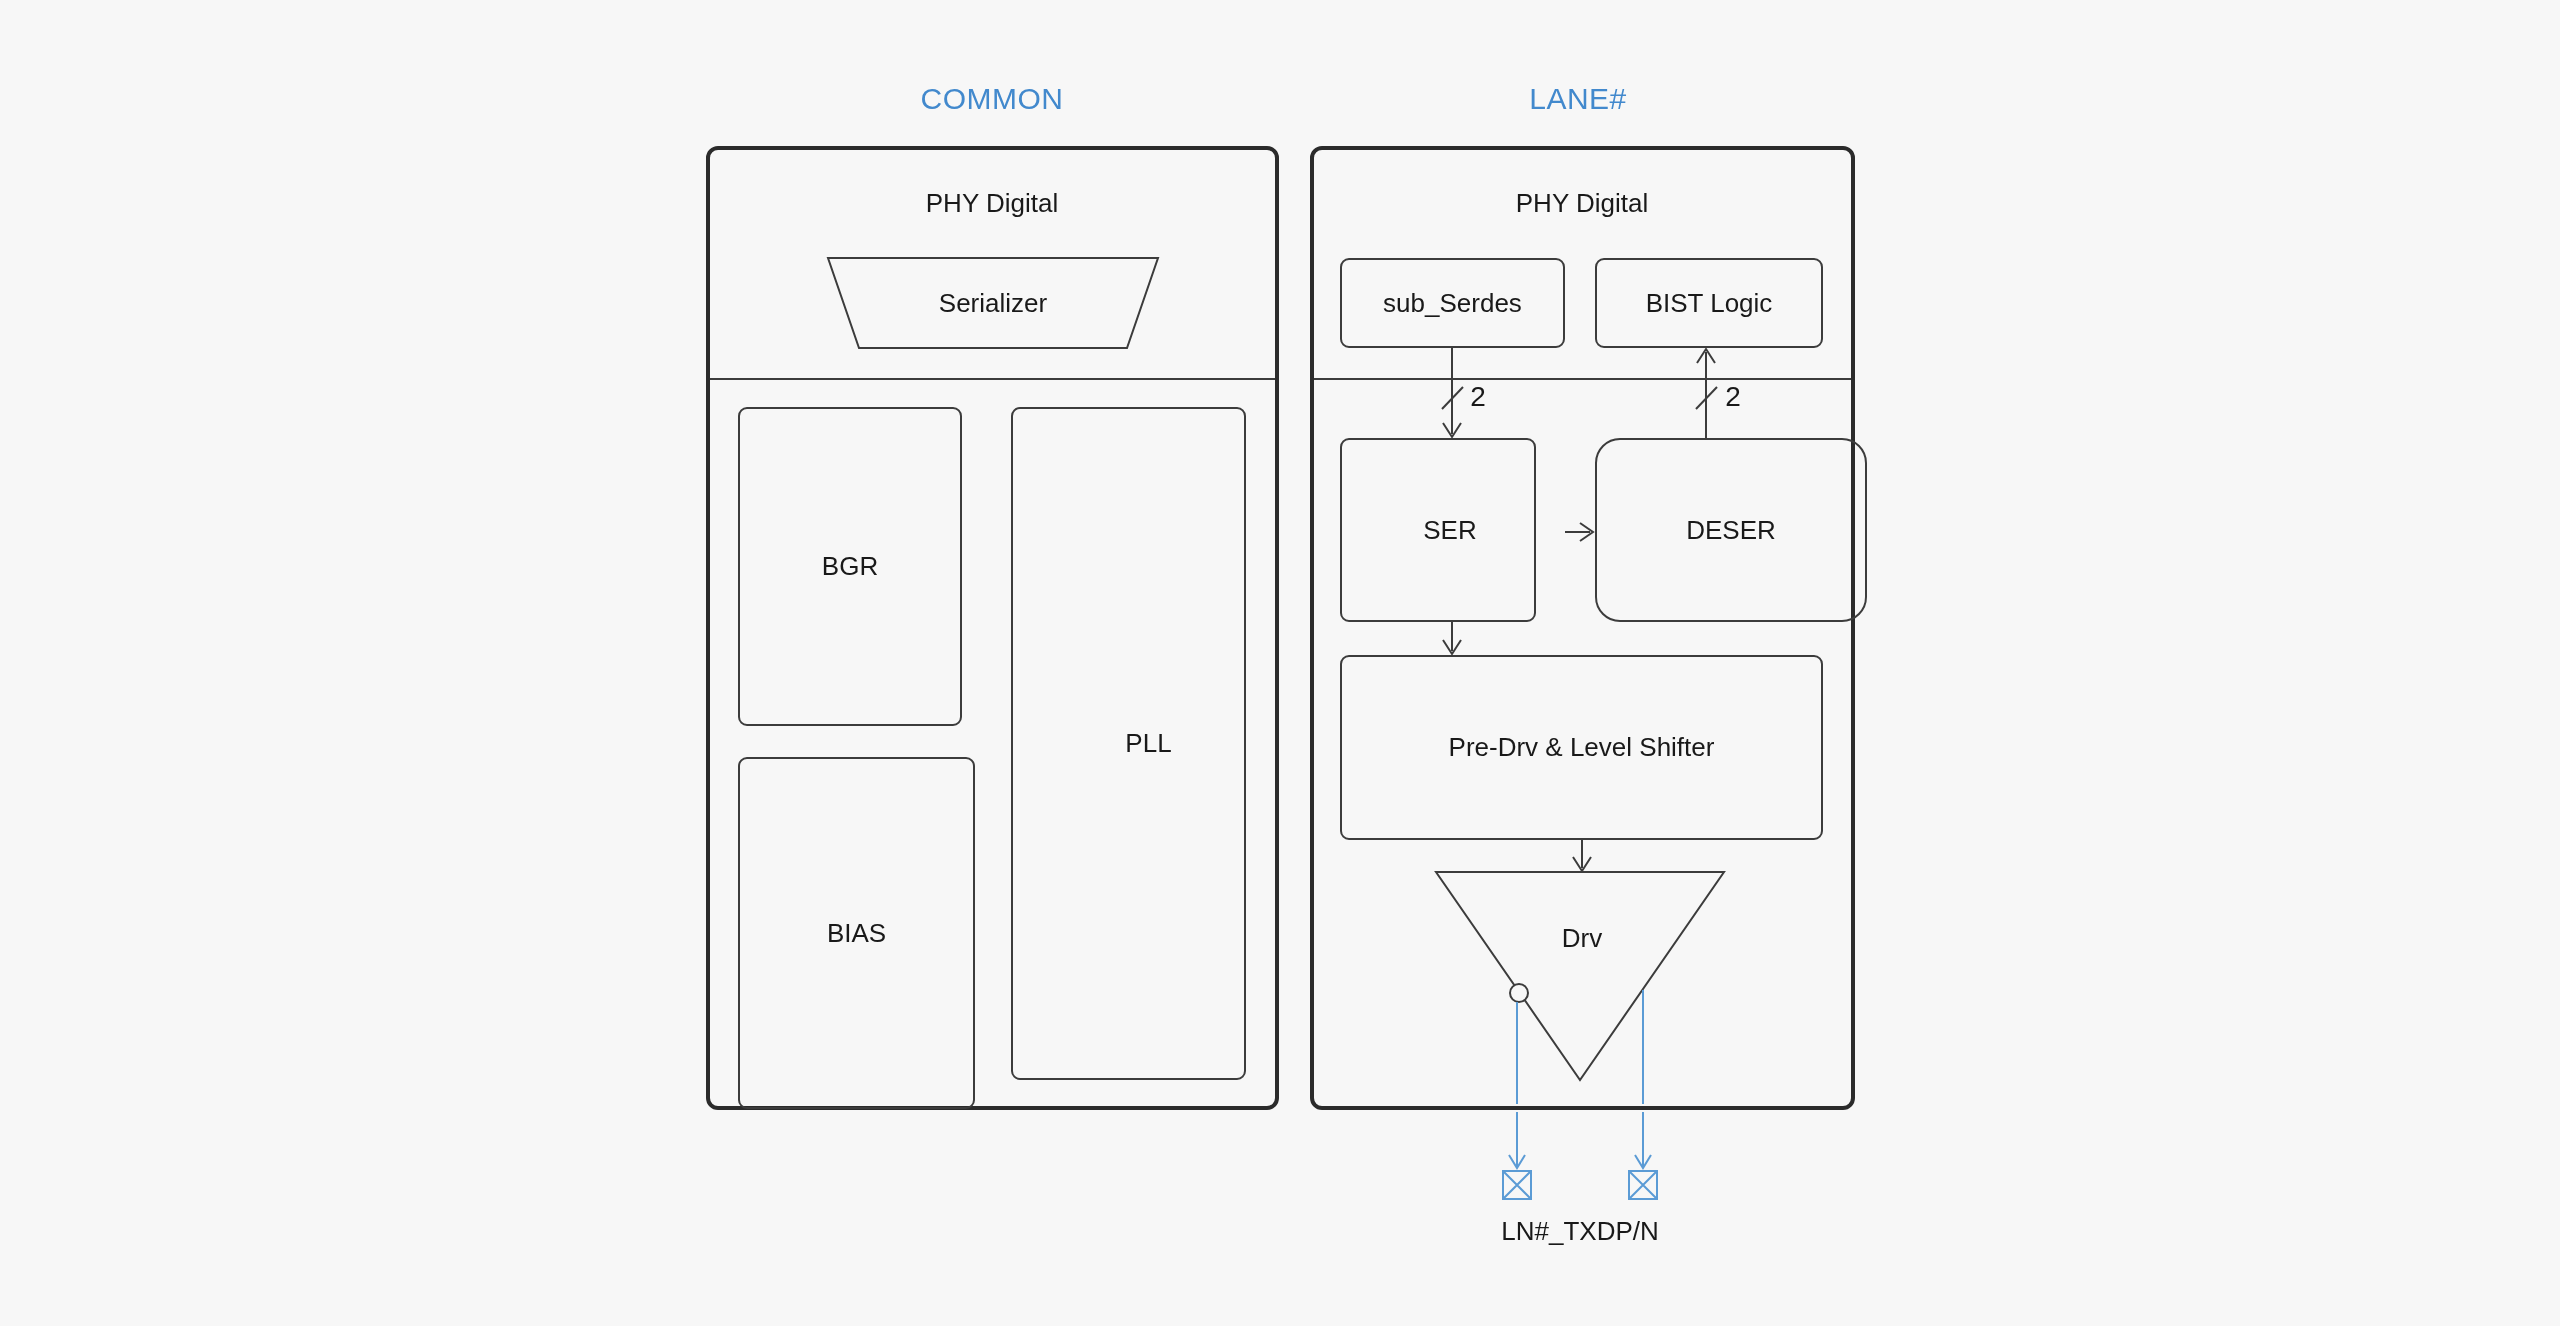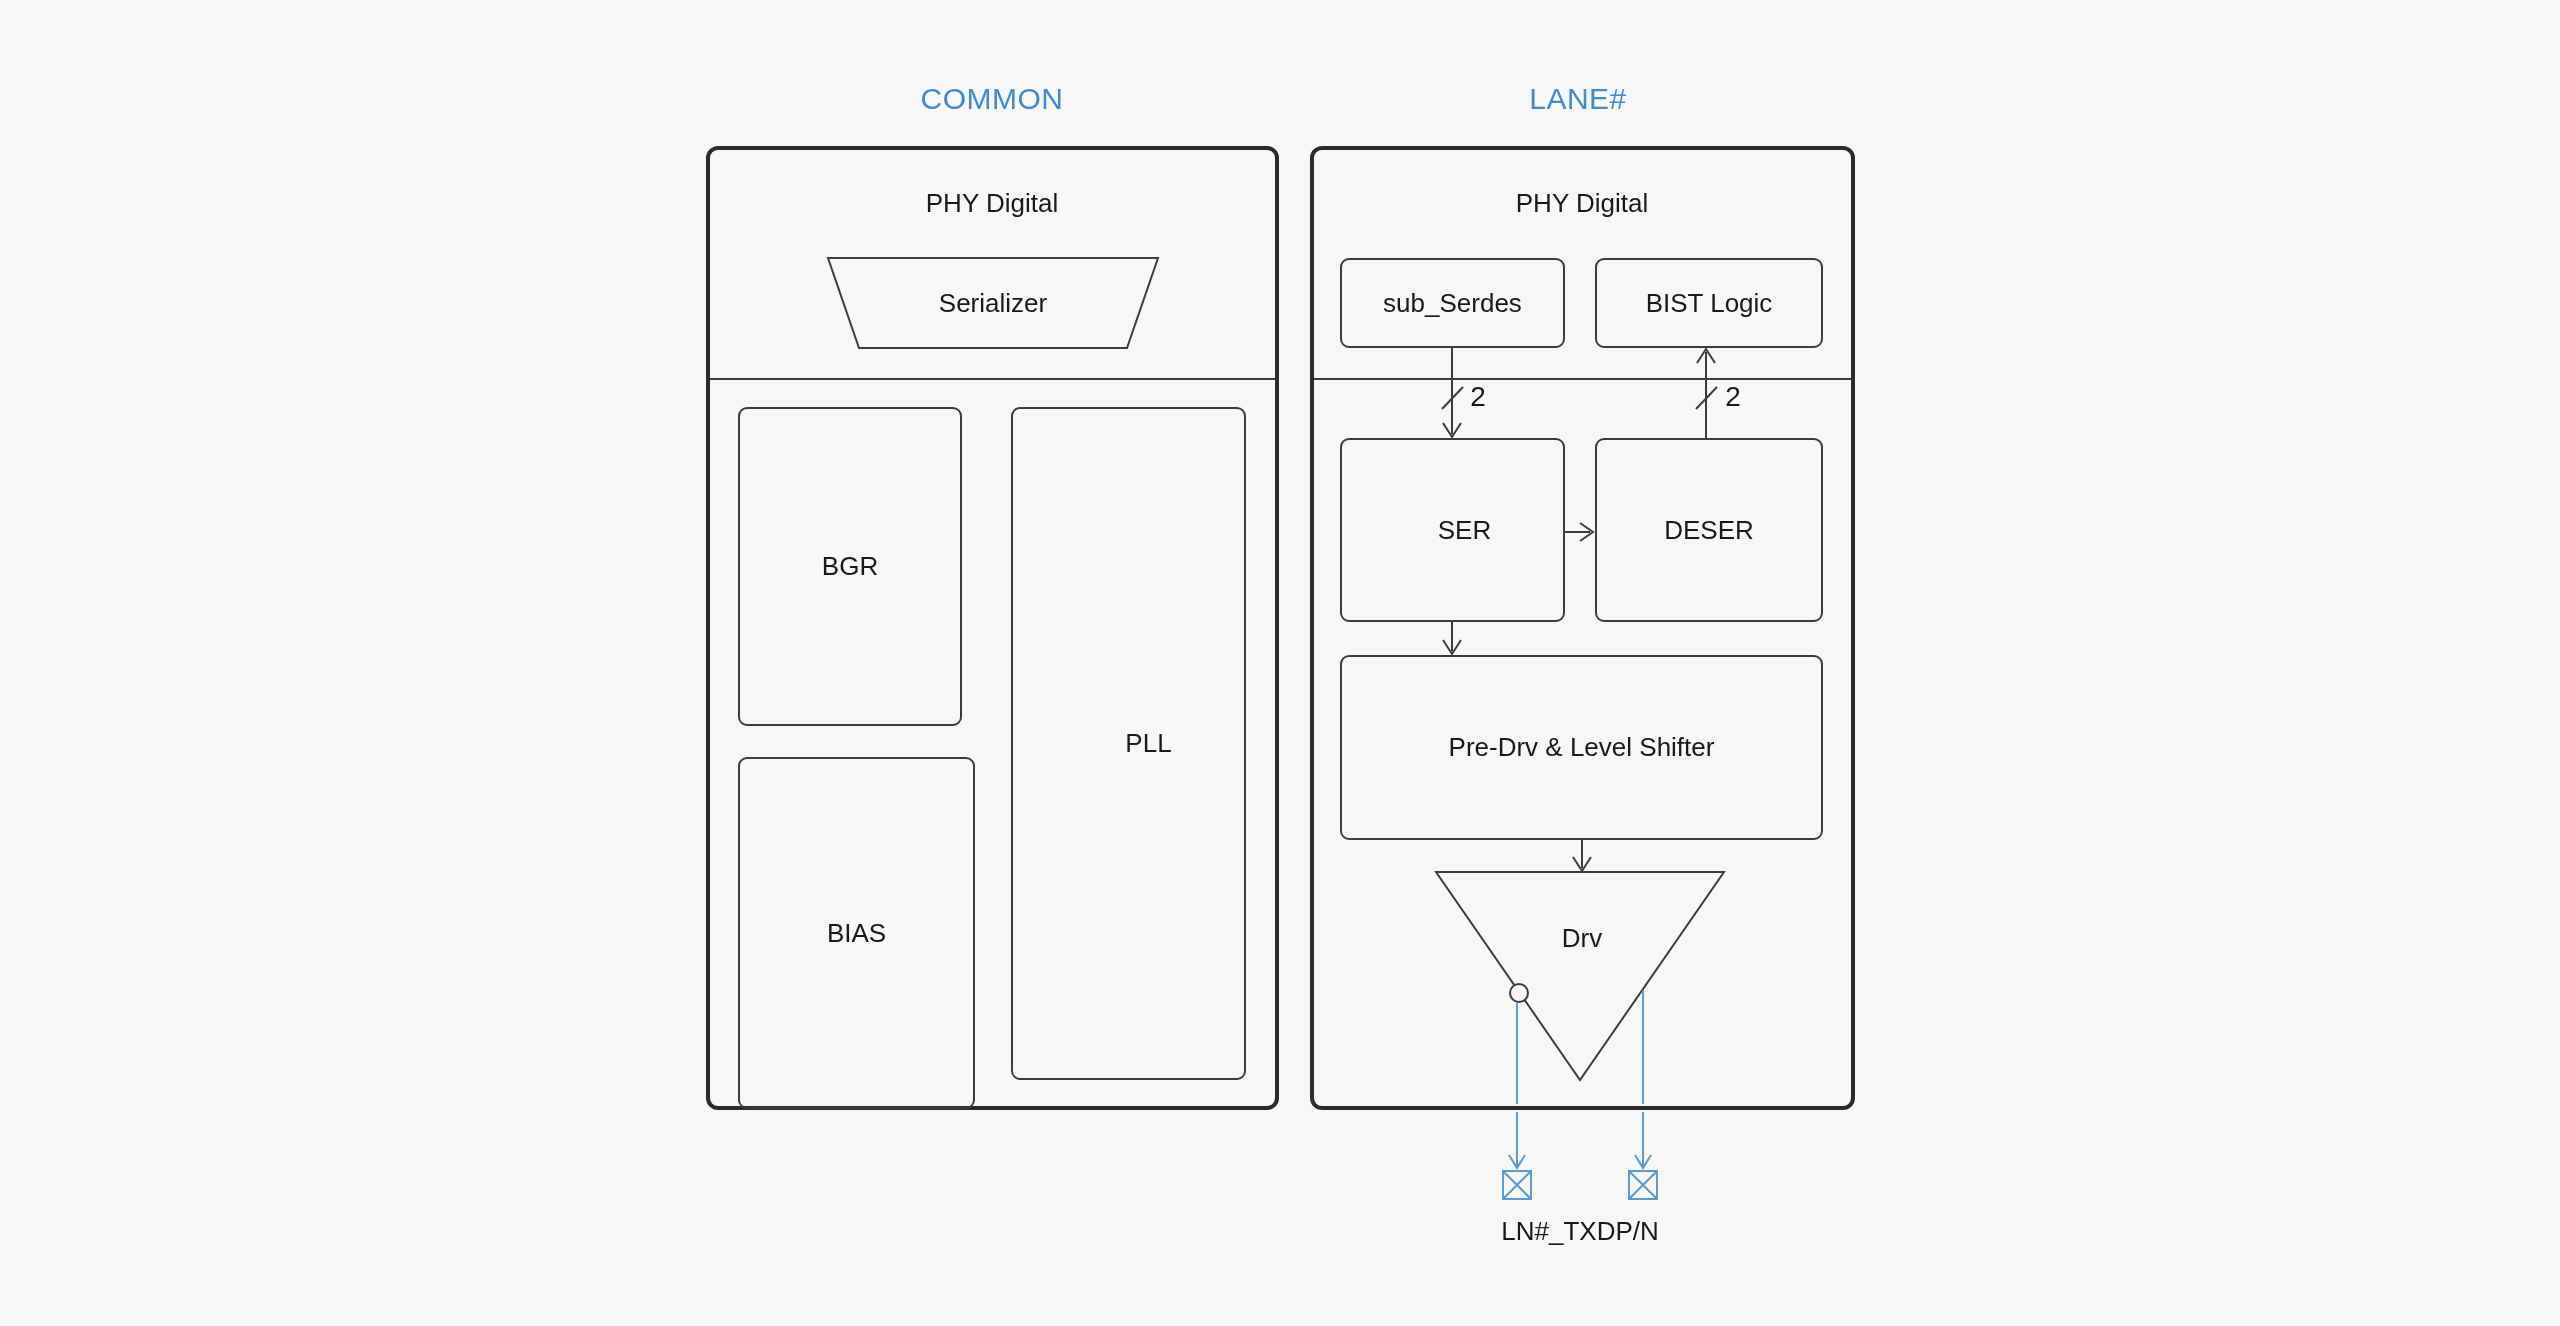--- a/index.html
+++ b/index.html
@@ -49,24 +49,24 @@
   <div class="block" style="left:1011px; top:407px; width:235px; height:673px;padding-left:40px;">
     <span>PLL</span>
   </div>
 
   <div class="block" style="left:1340px; top:258px; width:225px; height:90px;">
     <span>sub_Serdes</span>
   </div>
   <div class="block" style="left:1595px; top:258px; width:228px; height:90px;">
     <span>BIST Logic</span>
   </div>
-  <div class="block" style="left:1340px; top:438px; width:225px; height:184px;padding-left:24px;">
+  <div class="block" style="left:1340px; top:438px; width:196px; height:184px;padding-left:24px;">
     <span>SER</span>
   </div>
-  <div class="block" style="left:1595px; top:438px; width:228px; height:184px;">
+  <div class="block" style="left:1595px; top:438px; width:272px; height:184px;border-radius:25px;">
     <span>DESER</span>
   </div>
   <div class="block" style="left:1340px; top:655px; width:483px; height:185px;">
     <span>Pre-Drv &amp; Level Shifter</span>
   </div>
 
   <svg id="overlay" viewBox="0 0 2560 1326">
 
     <path class="k" d="M710,379 H1275"></path>
     <path class="k" d="M1314,379 H1851"></path>

